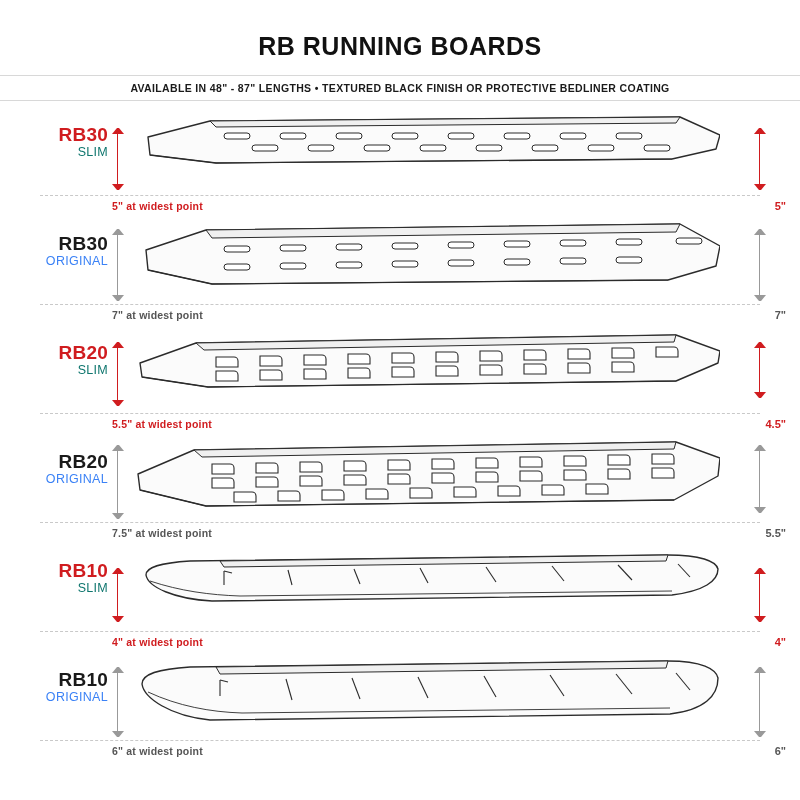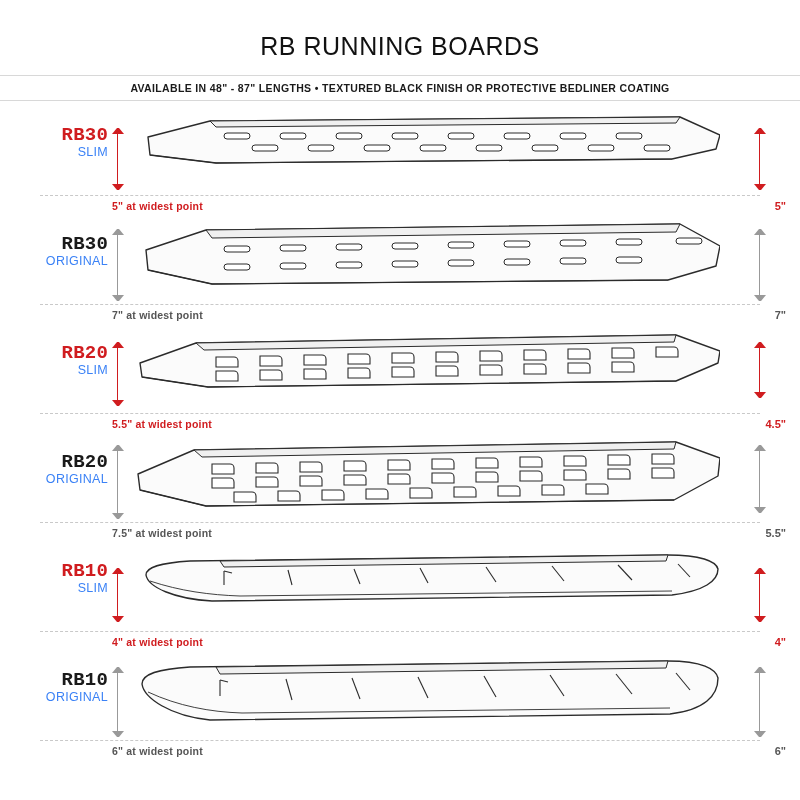--- a/index.html
+++ b/index.html
@@ -10,21 +10,21 @@
     font-family:"Liberation Sans", sans-serif;
     color:#1a1a1a;
     overflow:hidden;
   }
   .sheet { position:relative; width:800px; height:800px; }
 
   
   .title {
     text-align:center;
     font-size:25px;
-    font-weight:normal;
+    font-weight:bold;
     letter-spacing:0.5px;
     padding-top:32px;
     color:#111;
   }
   .subbar {
     margin-top:14px;
     border-top:1px solid #d8d8d8;
     border-bottom:1px solid #d8d8d8;
     height:26px;
     display:flex;
@@ -55,30 +55,29 @@
     position:absolute;
     left:0; top:18px;
     width:108px;
     text-align:right;
   }
   .model {
     font-size:19px;
     font-weight:bold;
     line-height:20px;
     letter-spacing:0.2px;
-    font-family:Liberation Mono, monospace;
   }
   .variant {
     font-size:12.5px;
     line-height:15px;
     letter-spacing:0.3px;
     color:#3b82f6;
   }
   .model.red { color:#d01c1f; }
-  .variant.red { color:#3b82f6; }
+  .variant.red { color:#0f766e; }
 
   
   .arrow {
     position:absolute;
     width:12px;
   }
   .arrow .line {
     position:absolute;
     left:5px; top:0; bottom:0;
     border-left:1.4px solid #999;

